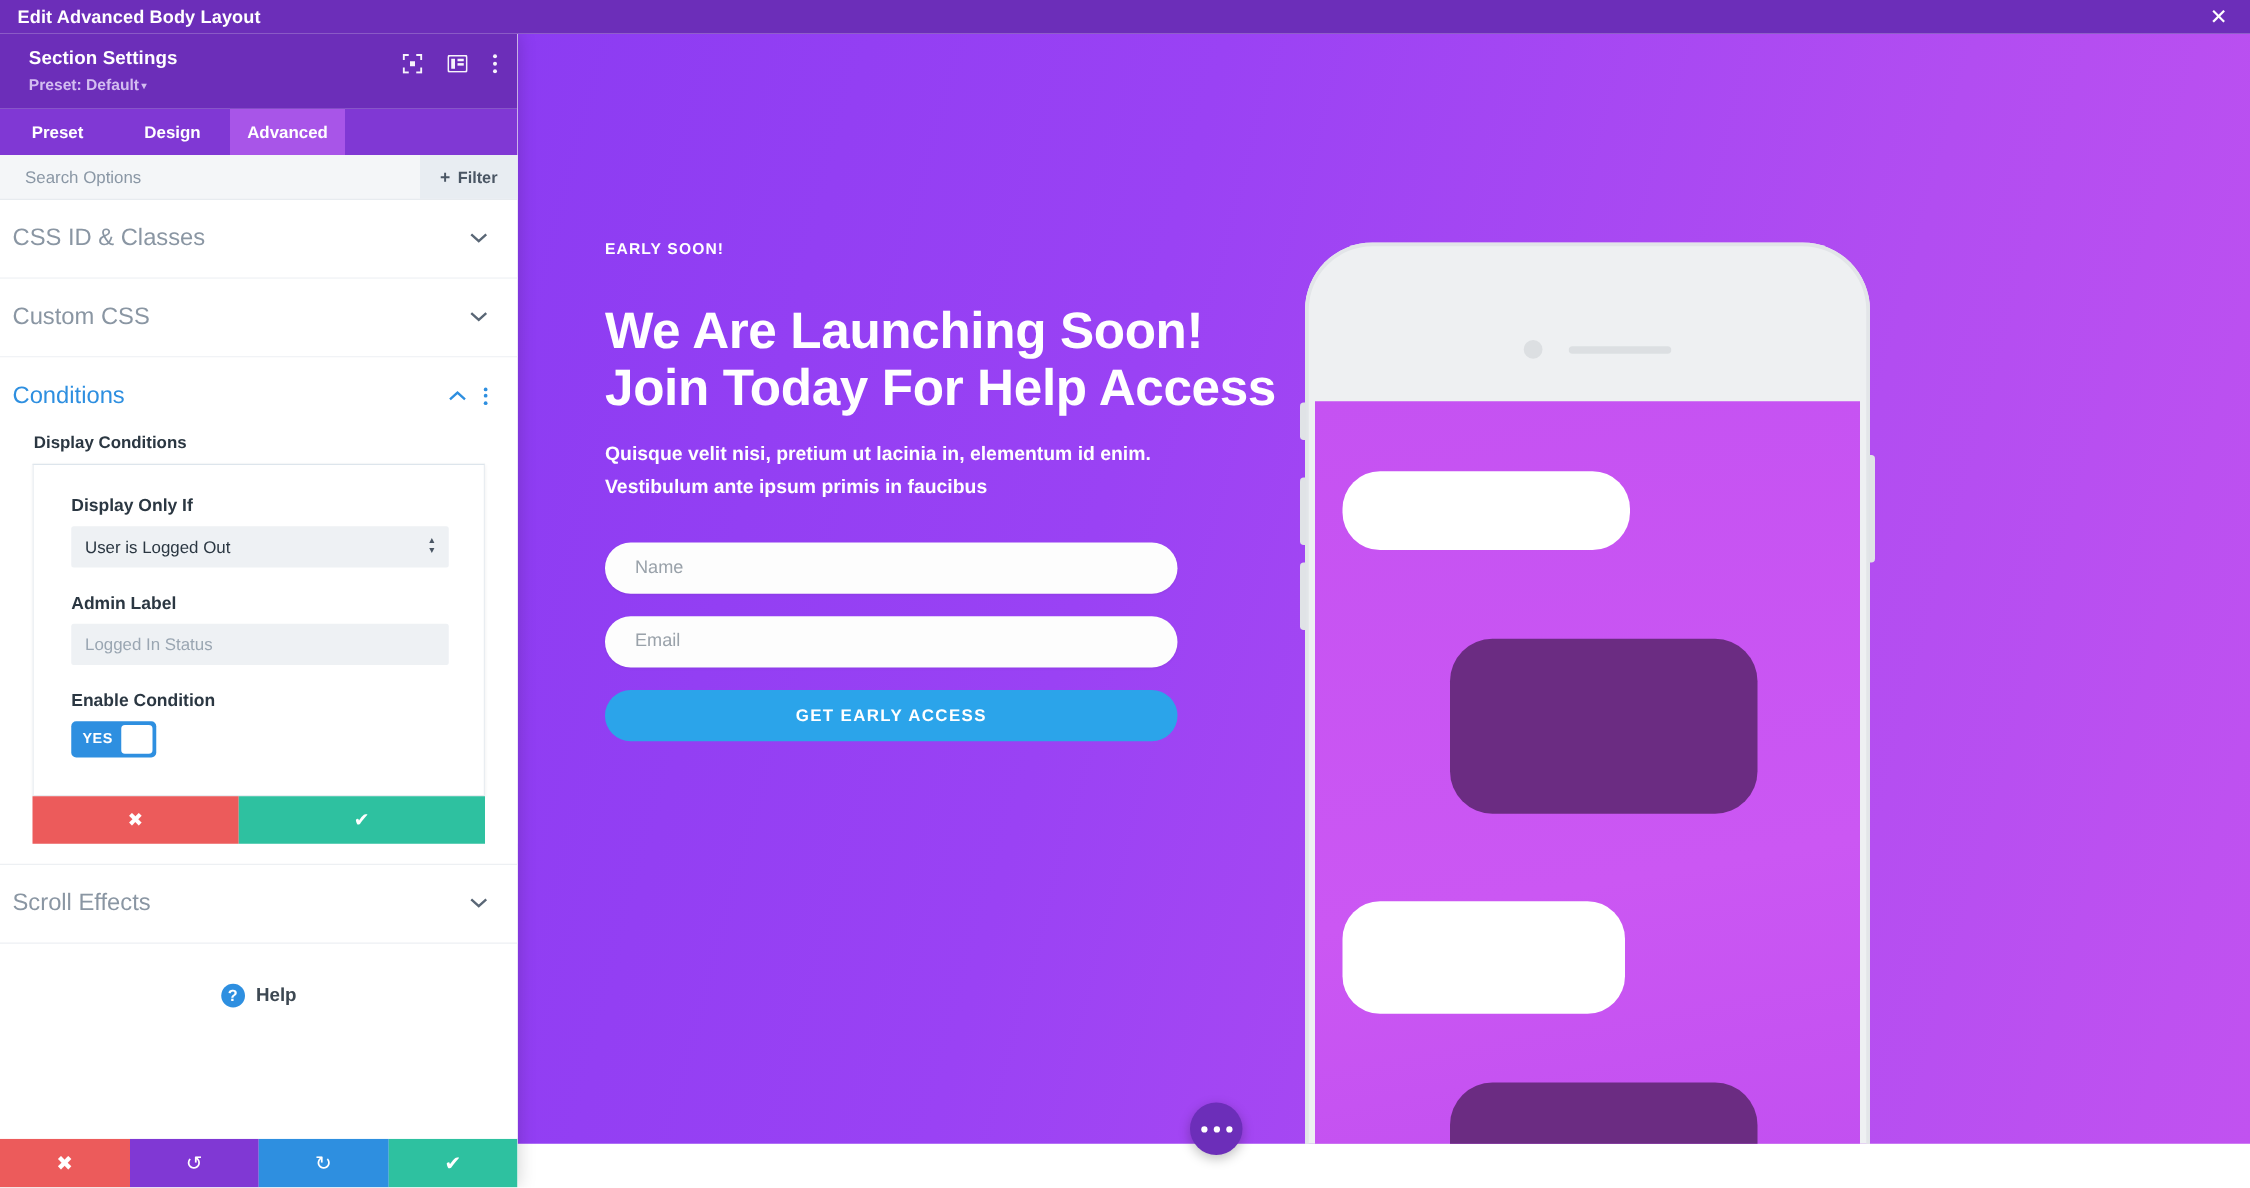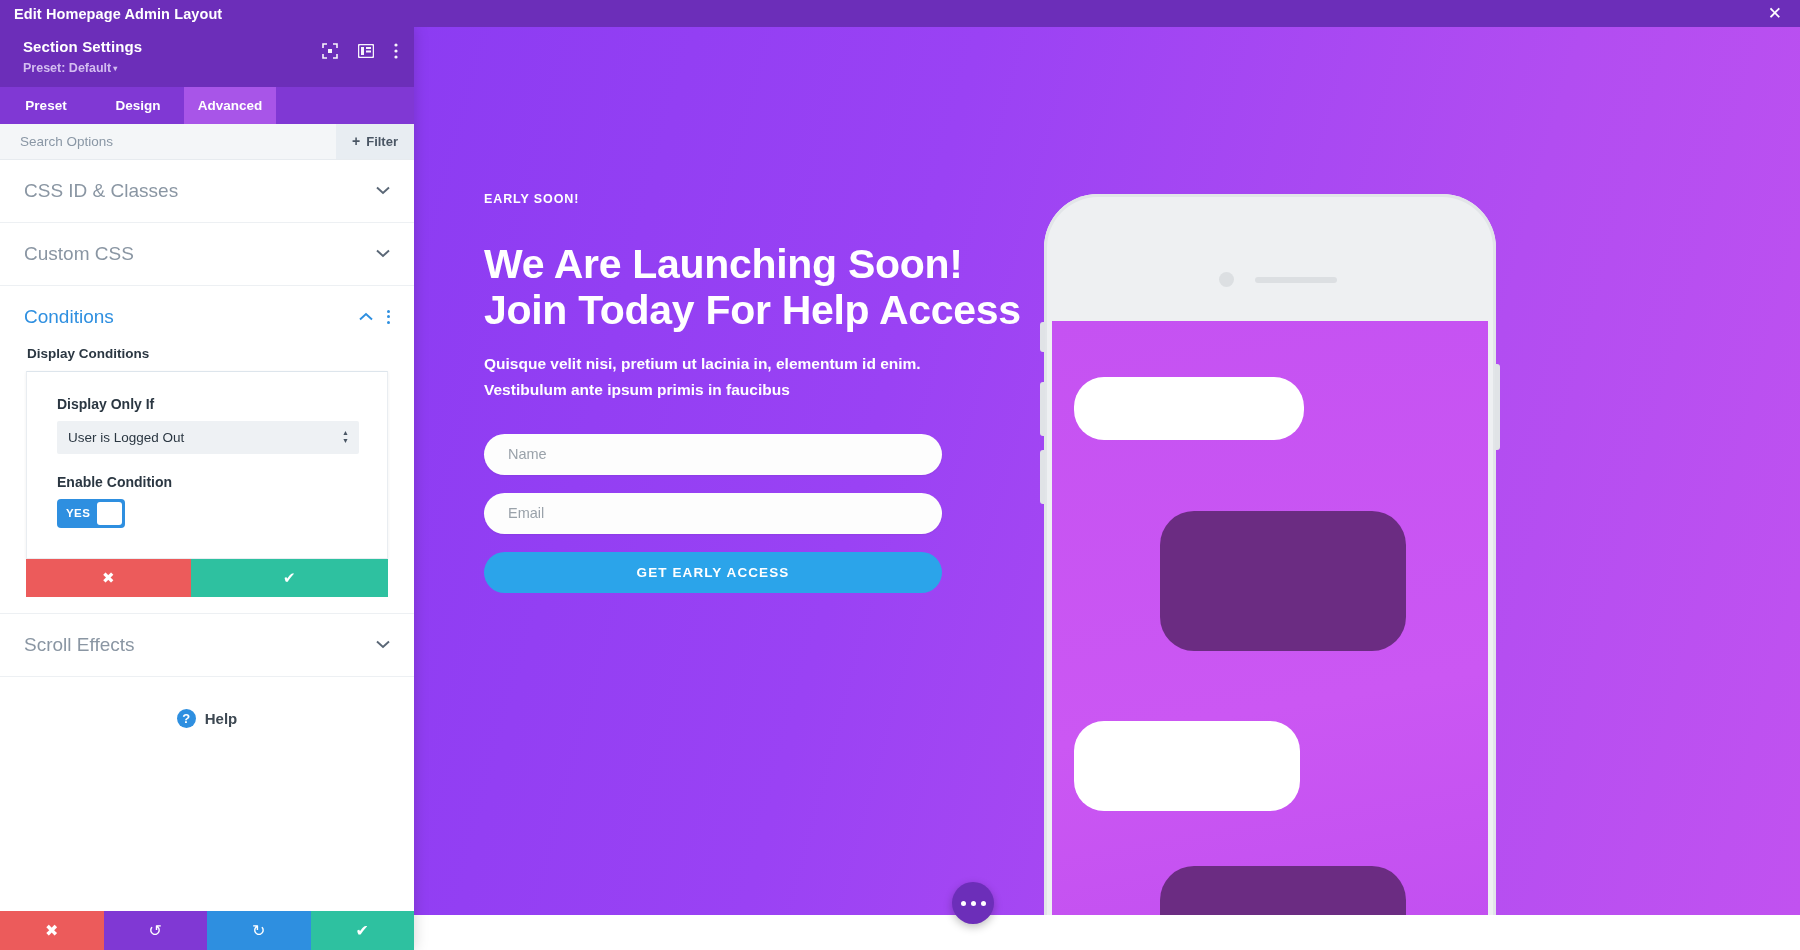--- a/index.html
+++ b/index.html
@@ -78,21 +78,21 @@
     display: flex; align-items: center; gap: 6px; padding: 0 16px;
     background: #e8edf2; color: #4a5664; font-size: 13px; font-weight: 700;
     cursor: pointer; white-space: nowrap;
   }
   .filter-plus { font-size: 14px; font-weight: 700; }
 
   
   .panel-body { flex: 1; overflow: hidden; background: #fff; position: relative; }
 
   .accordion {
-    border-bottom: 1px solid #edf0f3; padding: 20px 24px 20px 24px;
+    border-bottom: 1px solid #edf0f3; padding: 20px 24px 20px 10px;
     display: flex; align-items: center; justify-content: space-between;
     cursor: pointer; background: #fff;
   }
   .accordion-label { font-size: 19px; color: #8a96a3; font-weight: 400; }
   .accordion.open .accordion-label { color: #2e8fe0; }
   .accordion-right { display: flex; align-items: center; gap: 14px; }
   .chev { color: #5a6776; display: flex; }
   .accordion.open .chev { color: #2e8fe0; }
   .dots-v { display: flex; flex-direction: column; gap: 2.5px; }
   .dots-v i { width: 3px; height: 3px; border-radius: 50%; background: #2e8fe0; display: block; }
@@ -252,21 +252,21 @@
     box-shadow: 0 3px 9px rgba(0,0,0,.25); z-index: 25;
   }
   .fab i { width: 5px; height: 5px; border-radius: 50%; background: #fff; display: block; }
 </style>
 </head>
 <body>
 
 <div id="app">
 
   <div class="titlebar">
-    <div class="titlebar-text">Edit Homepage Admin Layout</div>
+    <div class="titlebar-text">Edit Advanced Body Layout</div>
     <div class="titlebar-close">✕</div>
   </div>
 
   <div class="canvas">
     <div class="hero">
 
       <div class="hero-inner">
         <div class="eyebrow">EARLY SOON!</div>
         <div class="headline">
           <div>We Are Launching Soon!</div>
@@ -407,20 +407,24 @@
               <div class="field-label">Display Only If</div>
               <div class="select-wrap">
                 <div class="fake-select">User is Logged Out</div>
                 <span class="select-arrows">
                   <span>▲</span>
                     <span>▼</span>
                 </span>
               </div>
             </div>
 
+            <div class="field">
+              <div class="field-label">Admin Label</div>
+              <input class="text-input" type="text" placeholder="Logged In Status" style="">
+            </div>
 
             <div class="field">
               <div class="field-label">Enable Condition</div>
               <div class="toggle">
                 <span class="toggle-label">YES</span>
                 <span class="toggle-knob"></span>
               </div>
             </div>
 
           </div>

